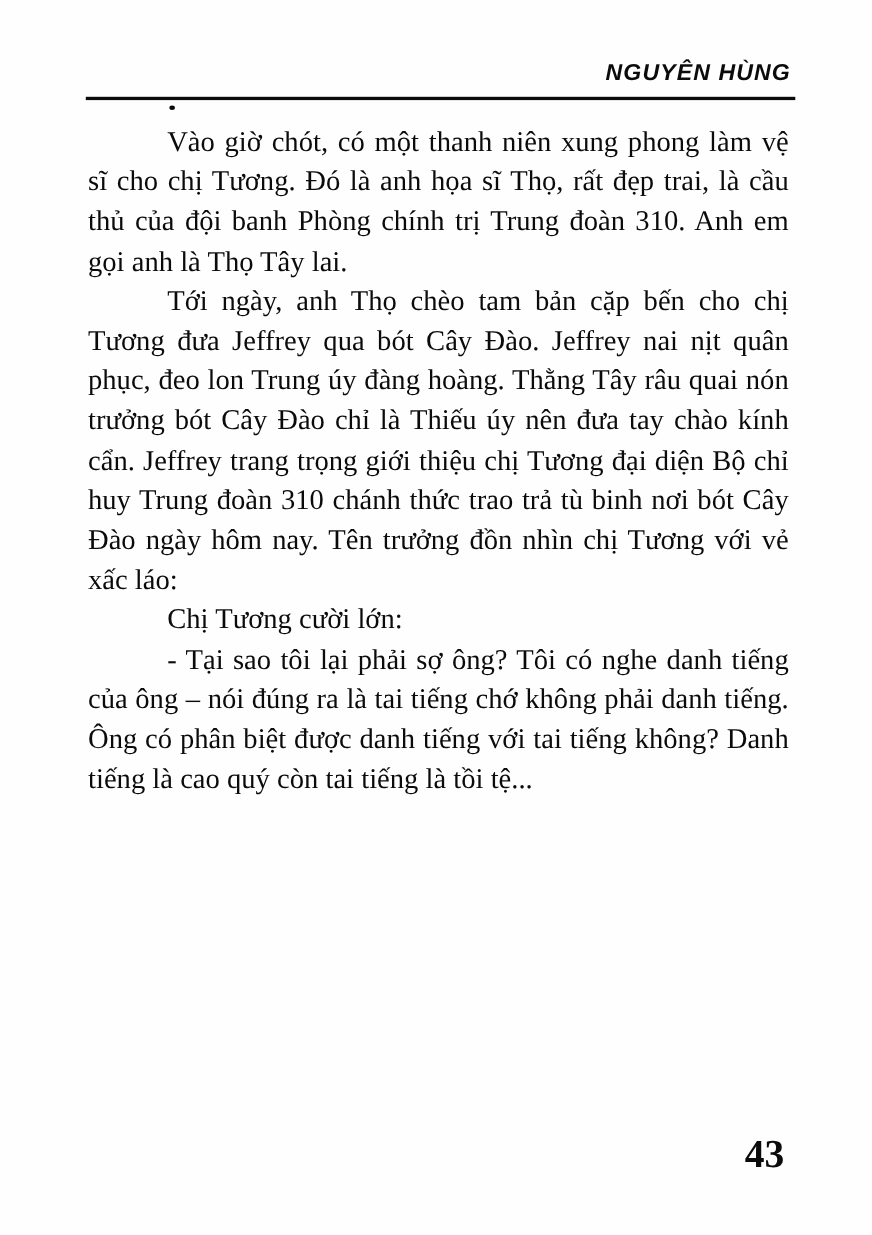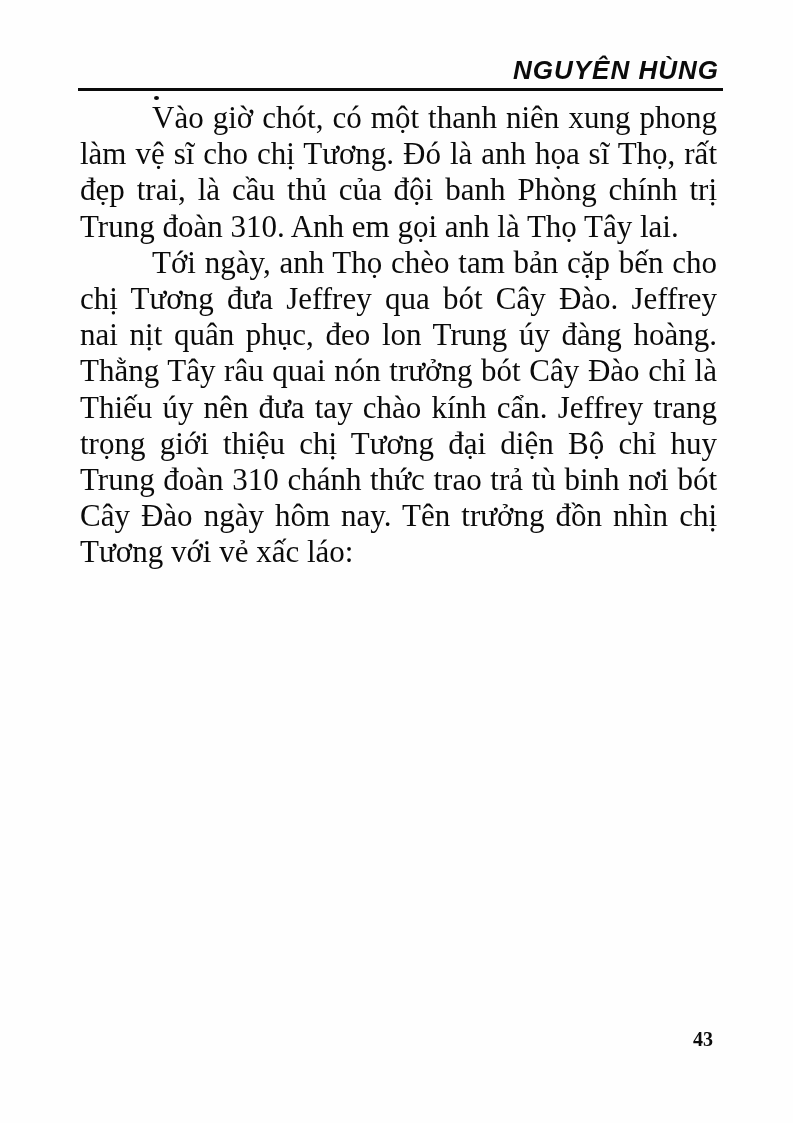--- a/index.html
+++ b/index.html
@@ -17,21 +17,21 @@
   }
   .running-header {
     position: absolute;
     top: 55px;
     left: 80px;
     right: 74px;
     text-align: right;
     font-family: "Liberation Sans", sans-serif;
     font-style: italic;
     font-weight: bold;
-    font-size: 26px;
+    font-size: 21px;
     letter-spacing: 1px;
     color: #0b0b0b;
     white-space: nowrap;
   }
   .header-rule {
     position: absolute;
     top: 88px;
     left: 78px;
     right: 70px;
     height: 3px;
@@ -41,55 +41,57 @@
     position: absolute;
     top: 96px;
     left: 154px;
     width: 5px;
     height: 4px;
     background: #0b0b0b;
     border-radius: 50%;
   }
   .body-text {
     position: absolute;
-    top: 100px;
+    top: 111px;
     left: 80px;
     right: 76px;
     font-family: "Liberation Serif", "DejaVu Serif", serif;
-    font-size: 31px;
+    font-size: 26px;
     line-height: 36.2px;
     text-align: justify;
     color: #0b0b0b;
   }
   .body-text p {
     margin: 0;
     padding: 0;
     text-indent: 72px;
   }
   .page-number {
     position: absolute;
     top: 1028px;
     right: 80px;
     font-family: "Liberation Serif", "DejaVu Serif", serif;
-    font-size: 20px;
+    font-size: 36px;
     font-weight: bold;
     color: #0b0b0b;
   }
 </style>
 </head>
 <body>
 
 <div class="page">
 
   <div class="running-header">NGUYÊN HÙNG</div>
 
   <div class="header-rule"></div>
 
   <div class="scan-dot"></div>
 
   <div class="body-text">
     <p>Vào giờ chót, có một thanh niên xung phong làm vệ sĩ cho chị Tương. Đó là anh họa sĩ Thọ, rất đẹp trai, là cầu thủ của đội banh Phòng chính trị Trung đoàn 310. Anh em gọi anh là Thọ Tây lai.</p>
     <p>Tới ngày, anh Thọ chèo tam bản cặp bến cho chị Tương đưa Jeffrey qua bót Cây Đào. Jeffrey nai nịt quân phục, đeo lon Trung úy đàng hoàng. Thằng Tây râu quai nón trưởng bót Cây Đào chỉ là Thiếu úy nên đưa tay chào kính cẩn. Jeffrey trang trọng giới thiệu chị Tương đại diện Bộ chỉ huy Trung đoàn 310 chánh thức trao trả tù binh nơi bót Cây Đào ngày hôm nay. Tên trưởng đồn nhìn chị Tương với vẻ xấc láo:</p>
+    <p>Chị Tương cười lớn:</p>
+    <p>- Tại sao tôi lại phải sợ ông? Tôi có nghe danh tiếng của ông – nói đúng ra là tai tiếng chớ không phải danh tiếng. Ông có phân biệt được danh tiếng với tai tiếng không? Danh tiếng là cao quý còn tai tiếng là tồi tệ...</p>
   </div>
 
   <div class="page-number">43</div>
 
 </div>
 
 </body></html>

